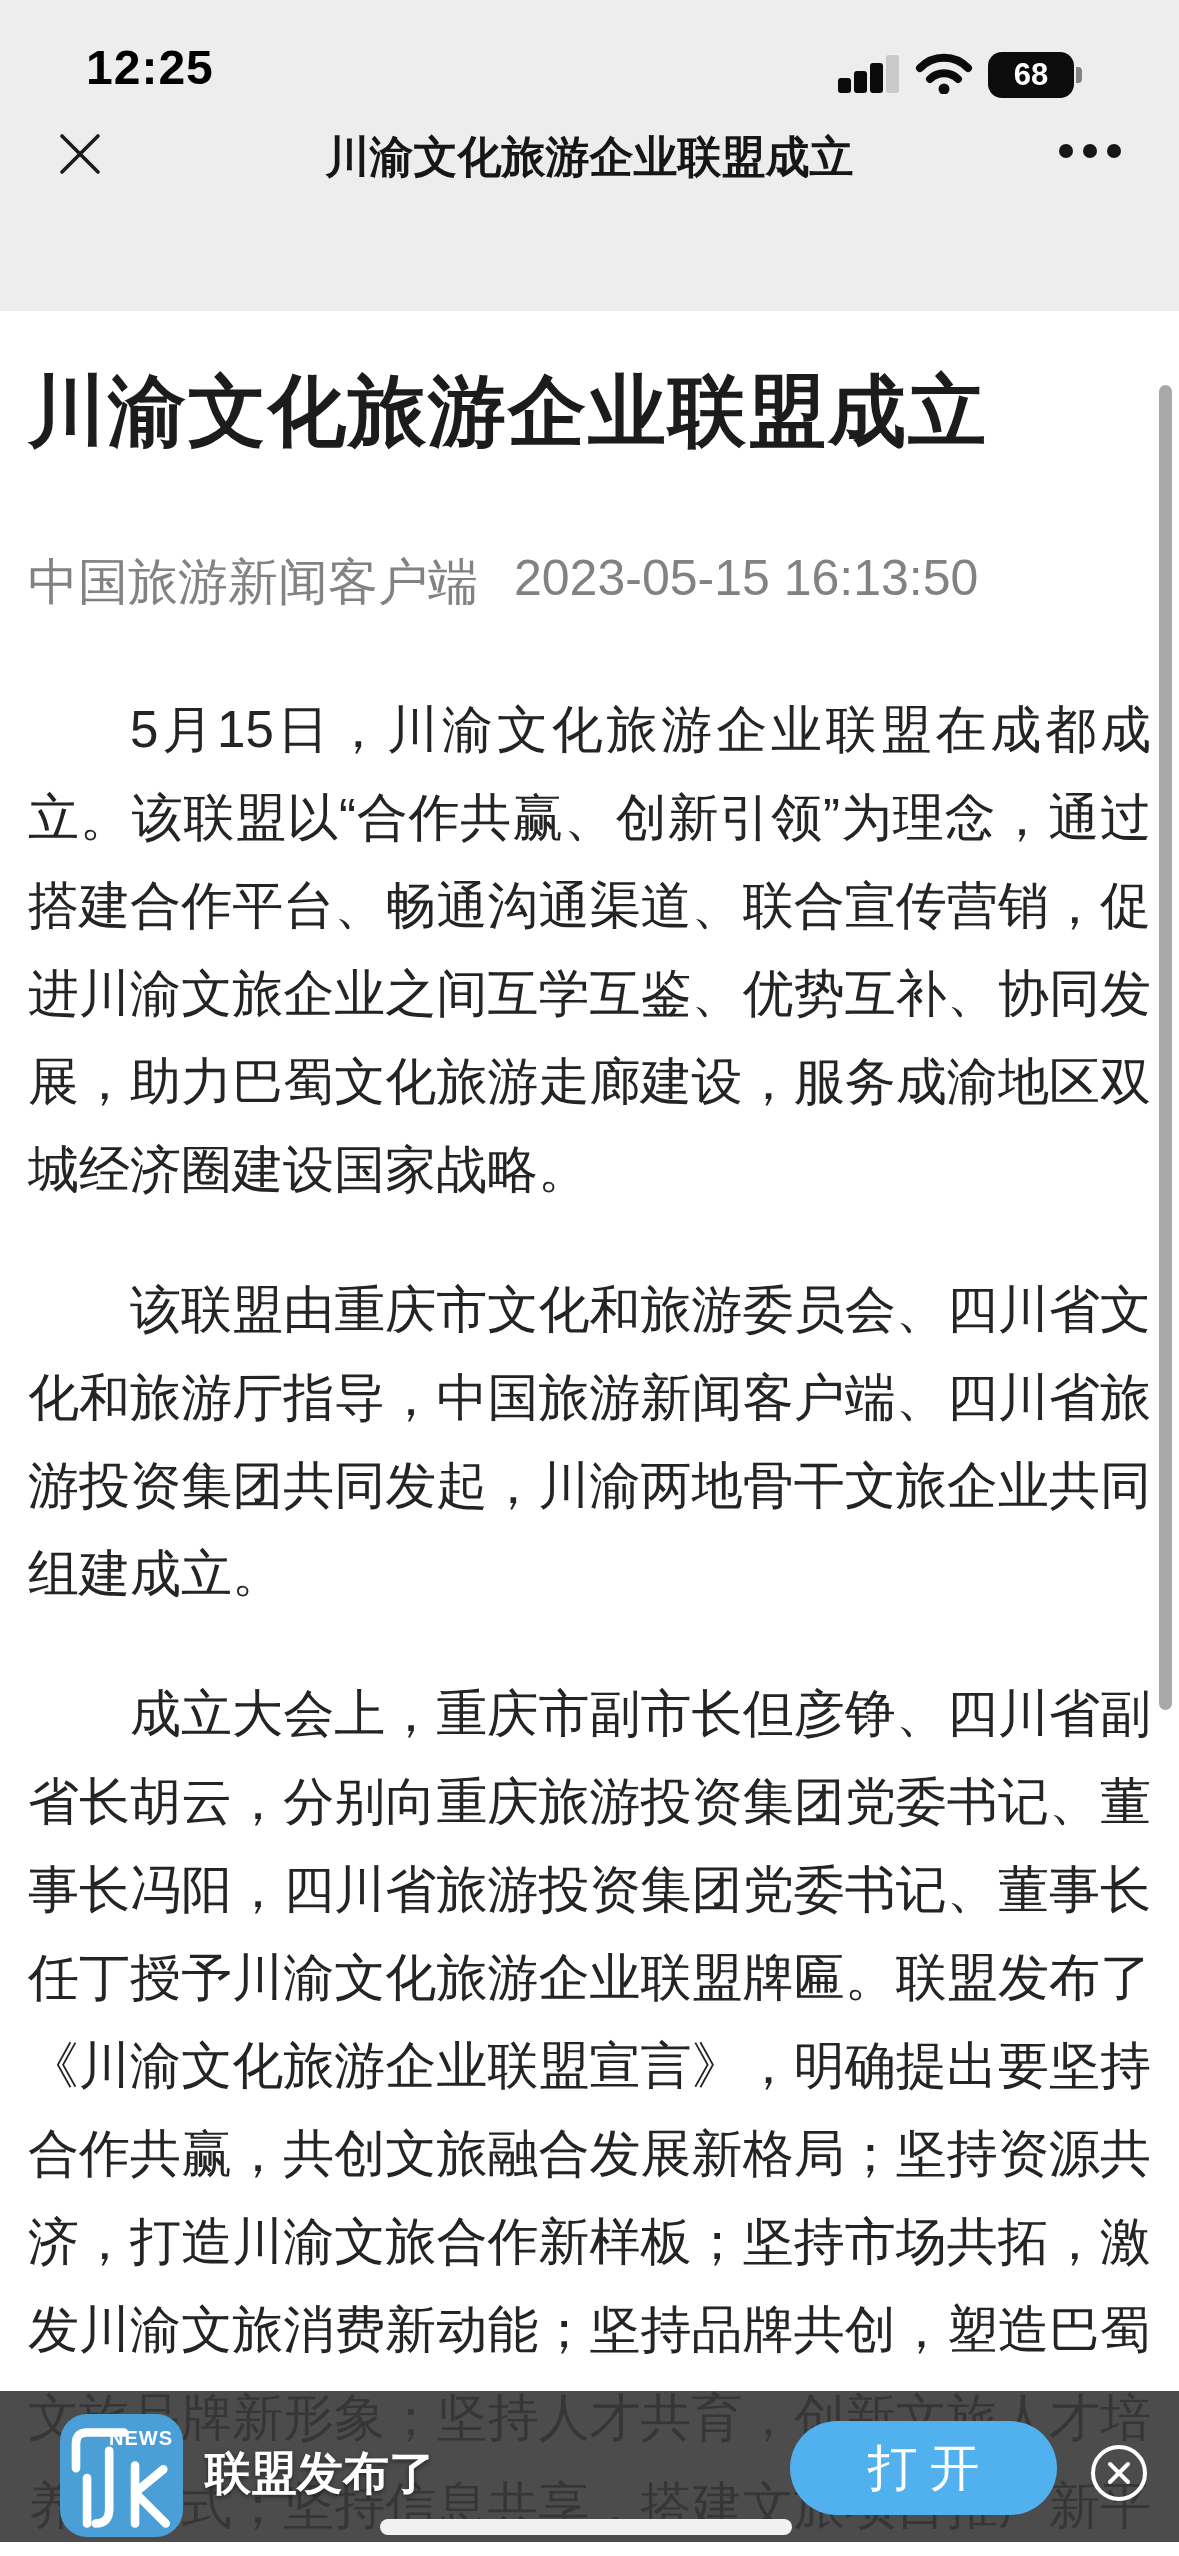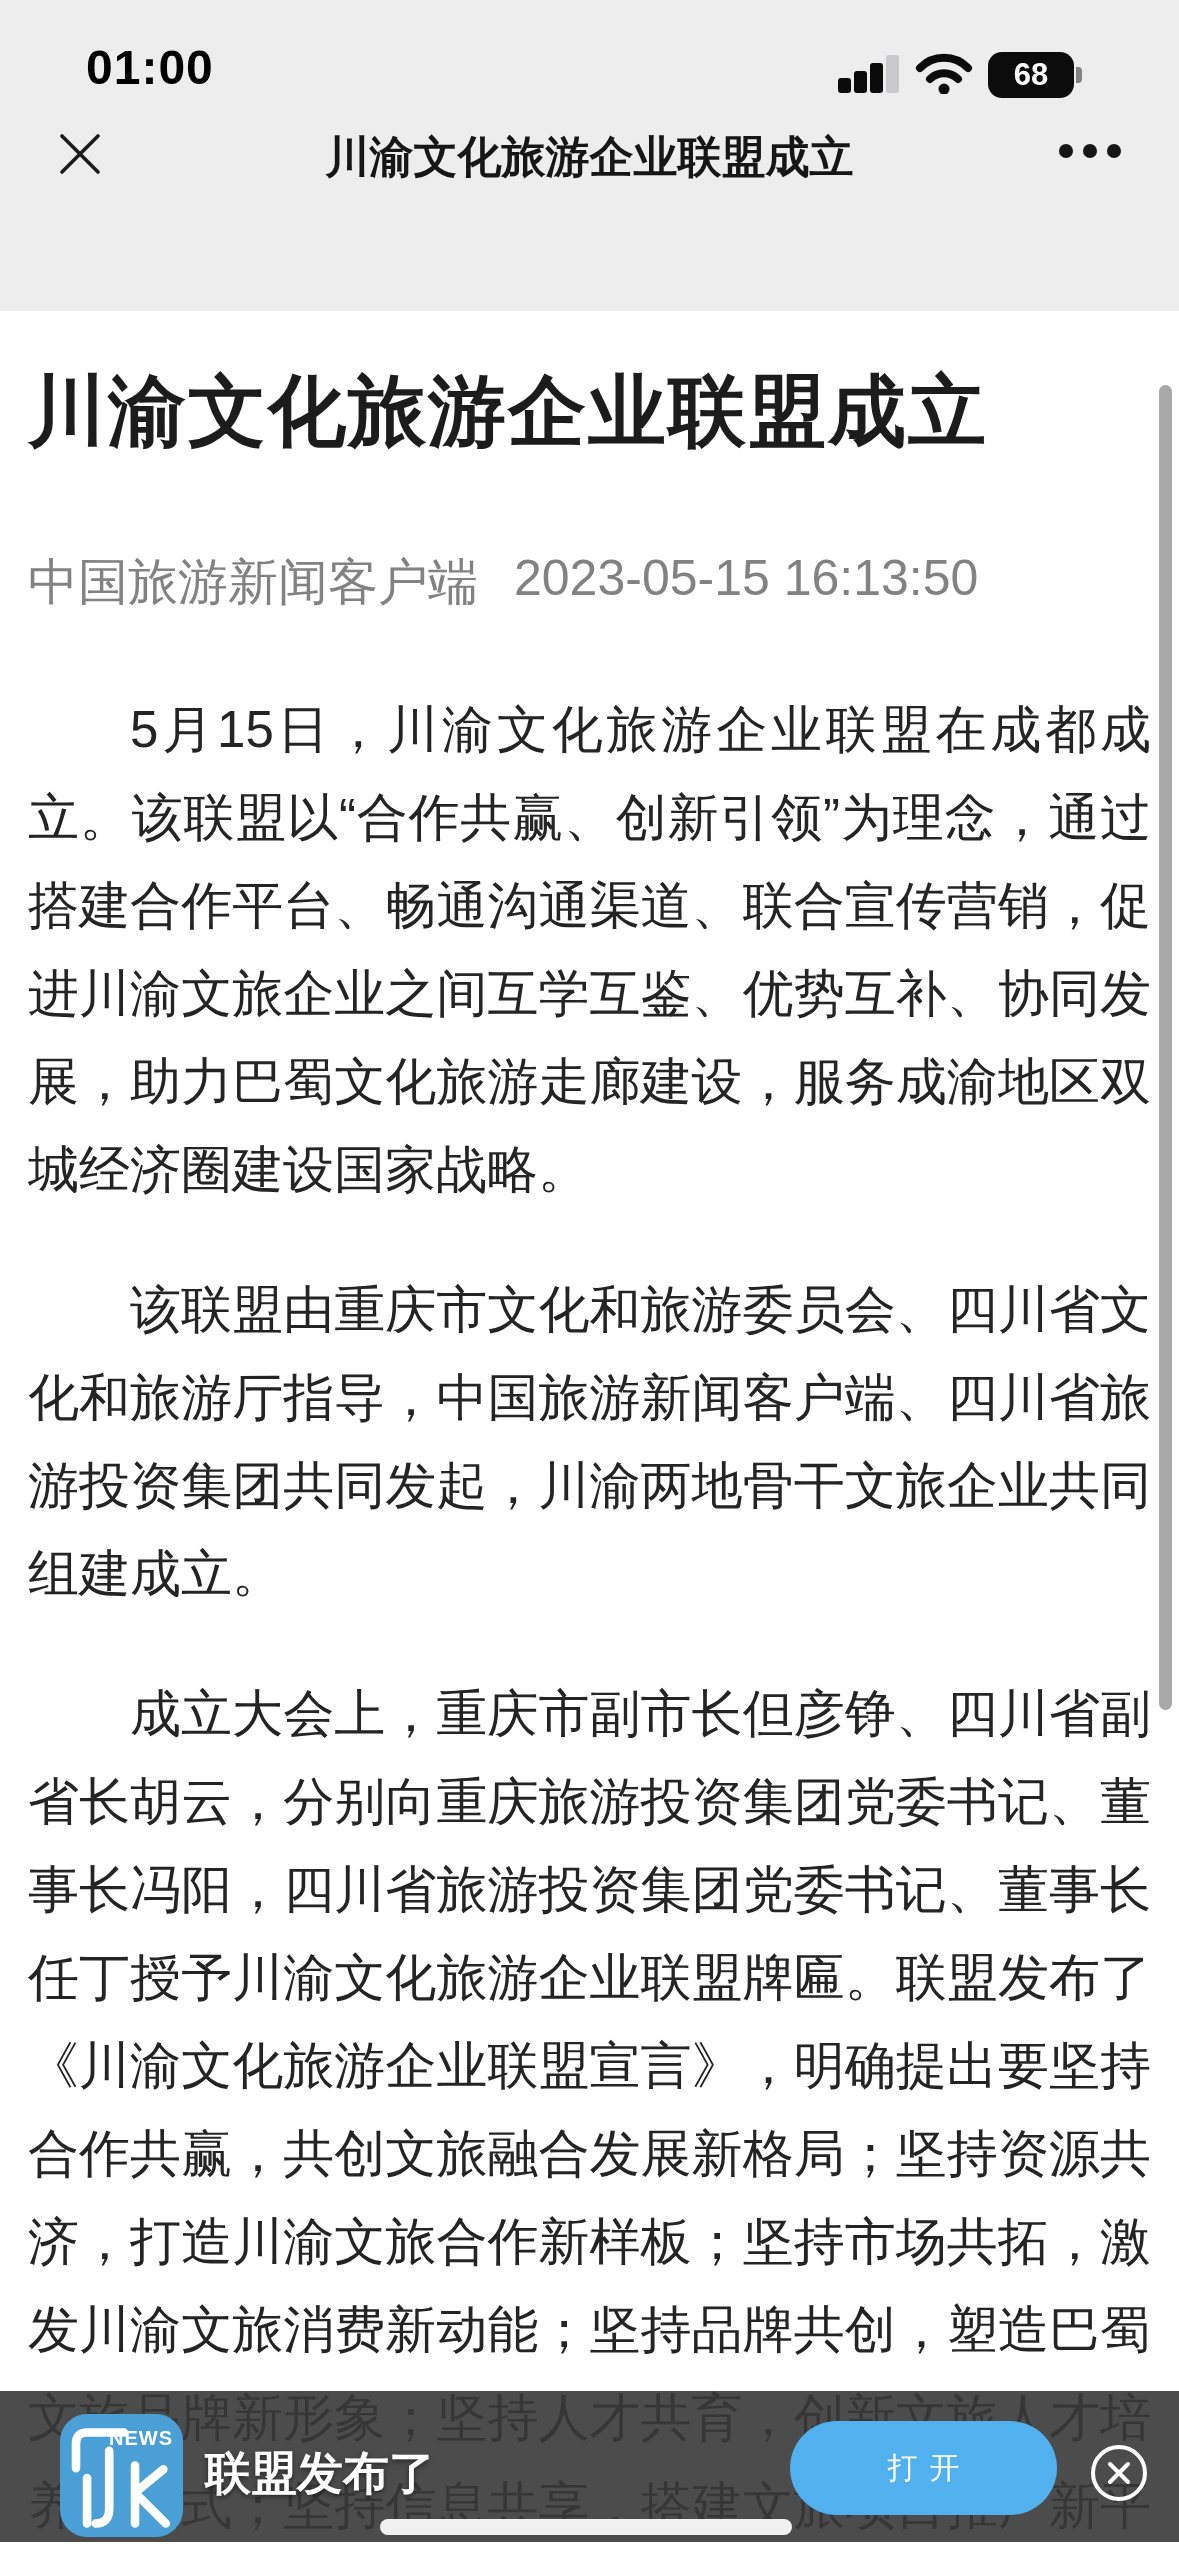--- a/index.html
+++ b/index.html
@@ -32,32 +32,32 @@
   
   .scrollbar{position:absolute;right:7px;top:385px;width:13px;height:1325px;background:#a8a8a8;border-radius:7px;z-index:3;}
   
   .banner{position:absolute;left:0;right:0;bottom:14px;height:151px;background:rgba(56,56,56,0.90);z-index:4;}
   .app-icon{position:absolute;left:60px;top:23px;width:123px;height:123px;border-radius:27px;background:#4aa0d6;}
   .app-icon svg{position:absolute;left:0;top:0;}
   .app-icon .badge{position:absolute;right:10px;top:13px;font-size:20px;font-weight:700;color:#fff;letter-spacing:1px;}
   .app-name{position:absolute;left:205px;top:52px;font-size:46px;font-weight:700;color:#fff;
     text-shadow:0 2px 5px rgba(0,0,0,.5);white-space:nowrap;}
   .open-btn{position:absolute;left:790px;top:30px;width:267px;height:94px;border-radius:47px;border:none;
-    background:#50b1ee;color:#fff;font-size:30px;font-family:inherit;letter-spacing:12px;text-indent:12px;
+    background:#50b1ee;color:#fff;font-size:50px;font-family:inherit;letter-spacing:12px;text-indent:12px;
     display:flex;align-items:center;justify-content:center;cursor:pointer;}
   .banner-close{position:absolute;left:1089px;top:52px;width:60px;height:60px;cursor:pointer;}
   .home-indicator{position:absolute;left:380px;bottom:21px;width:412px;height:16px;border-radius:9px;background:#f1f1f1;z-index:5;}
 </style>
 </head>
 <body>
 
 <div class="phone">
 
   <div class="top-area">
-    <div class="status-time">01:00</div>
+    <div class="status-time">12:25</div>
 
     <div class="status-icons">
       <span>
         <svg width="62" height="40" viewBox="0 0 62 40">
           <rect x="0" y="25" width="13" height="15" rx="3" fill="#0b0b0b"></rect>
           <rect x="16" y="18" width="13" height="22" rx="3" fill="#0b0b0b"></rect>
           <rect x="32" y="10" width="13" height="30" rx="3" fill="#0b0b0b"></rect>
           <rect x="48" y="2" width="13" height="38" rx="3" fill="#c9c9cb"></rect>
         </svg>
       </span>

